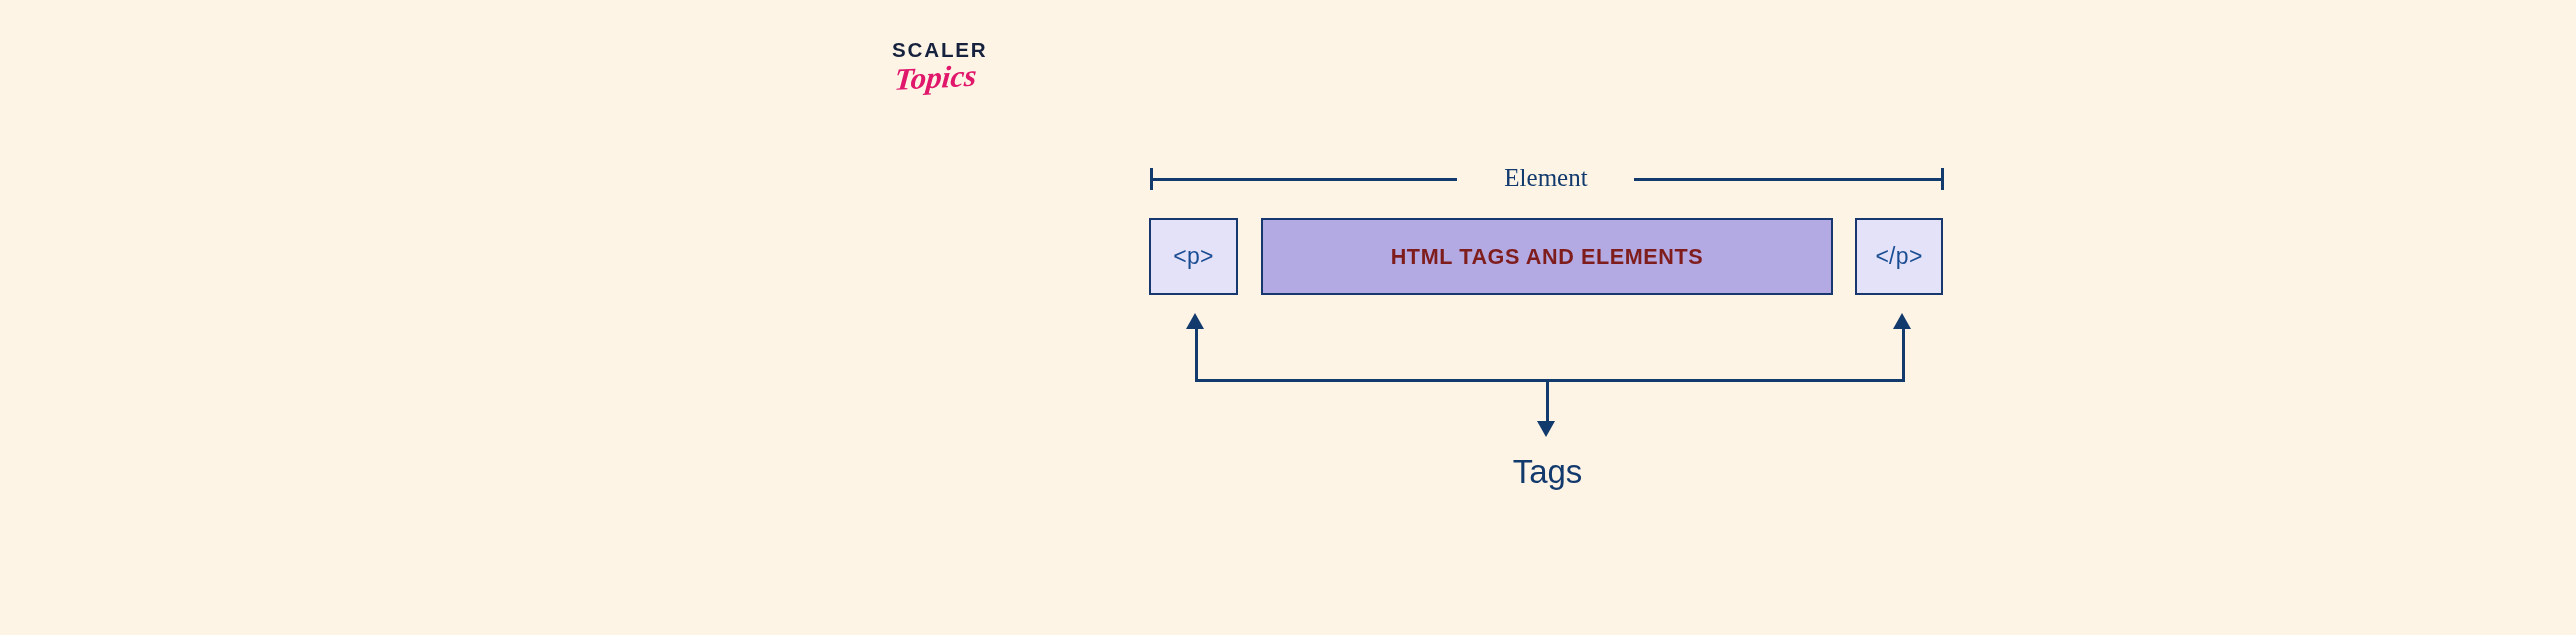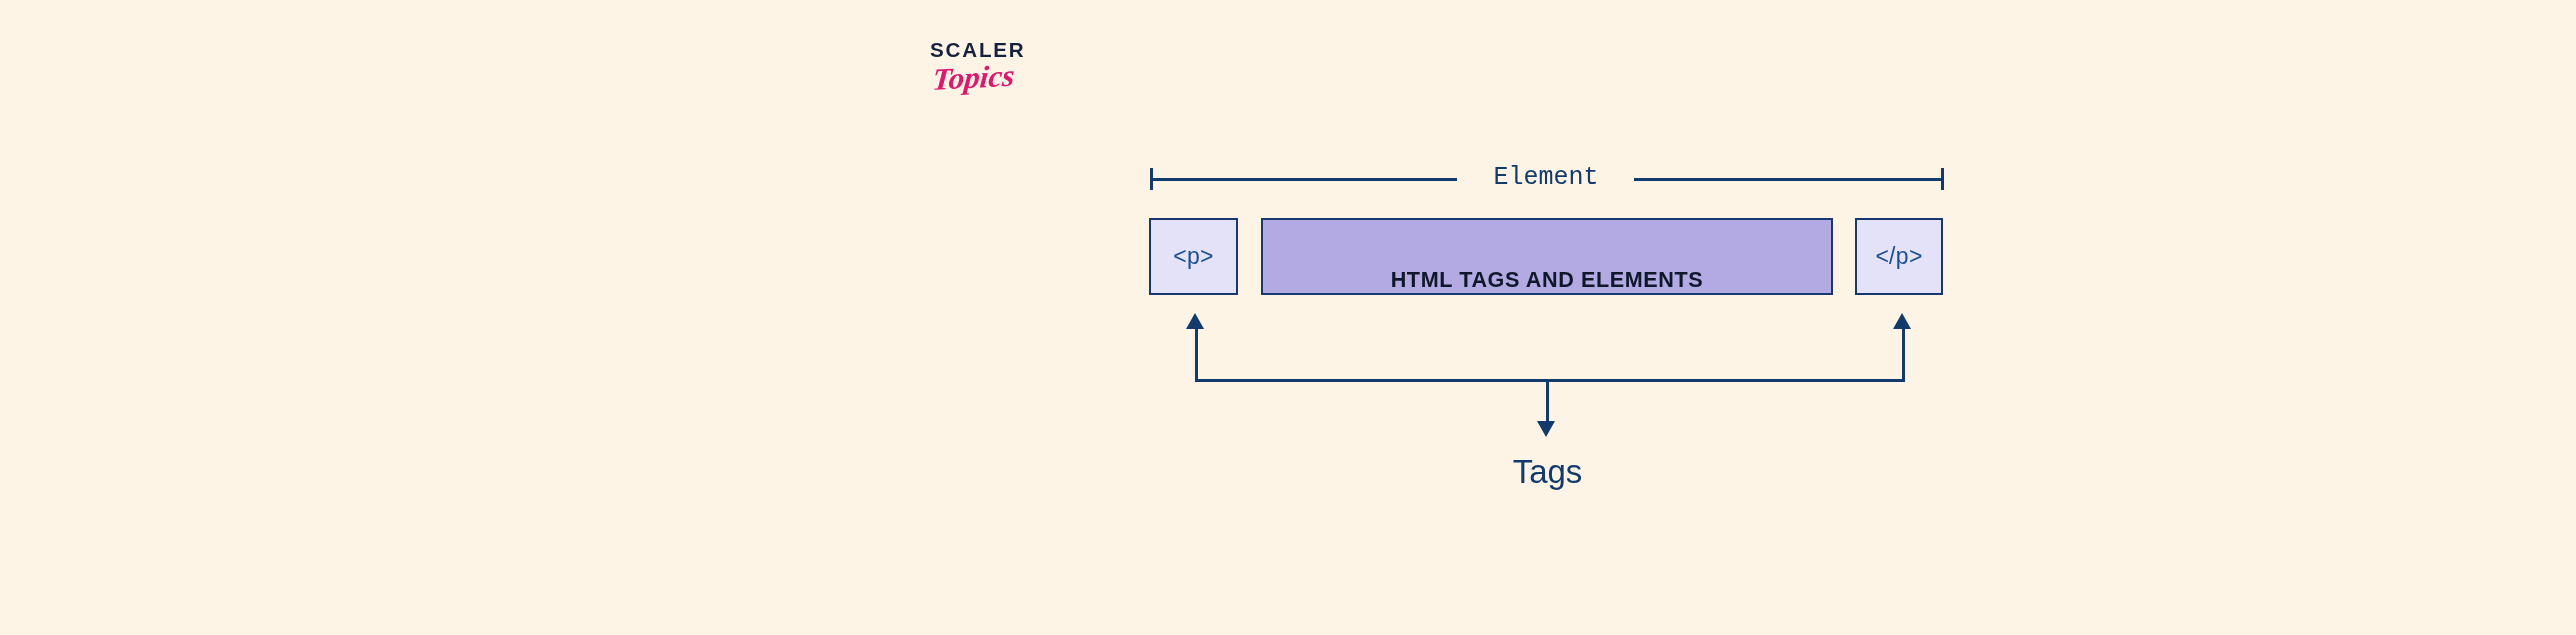--- a/index.html
+++ b/index.html
@@ -19,21 +19,21 @@
   #canvas {
     position: relative;
     width: 3092px;
     height: 636px;
     background: #fdf4e6;
   }
 
   
   .brand {
     position: absolute;
-    left: 930px;
+    left: 892px;
     top: 40px;
     width: 155px;
     height: 93px;
     user-select: none;
   }
   .brand-scaler {
     font-family: "Liberation Sans", sans-serif;
     font-weight: 700;
     font-size: 20.6px;
     letter-spacing: 1.8px;
@@ -63,21 +63,21 @@
   }
   .dim-line {
     position: absolute;
     height: 2.6px;
     background: #123a6d;
   }
   .dim-label {
     position: absolute;
     color: #123a6d;
     font-size: 25px;
-    font-family: Liberation Mono, monospace;
+    font-family: Liberation Serif, serif;
     font-weight: 400;
     line-height: 1;
     white-space: nowrap;
     text-align: center;
   }
 
   
   .tag-box {
     position: absolute;
     box-sizing: border-box;
@@ -88,25 +88,24 @@
     color: #1b4d93;
     font-family: "Liberation Sans", sans-serif;
     font-weight: 400;
     font-size: 23px;
     letter-spacing: 0.3px;
     white-space: nowrap;
   }
   .tag-box.light { background: #e4e2f8; }
   .tag-box.filled {
     background: #b3a9e3;
-    color: #0f172a;
+    color: #7f1d1d;
     font-weight: 700;
     font-size: 21.6px;
     letter-spacing: 0.6px;
-    align-items: flex-end;
   }
 
   
   .arrow-stem {
     position: absolute;
     width: 2.6px;
     background: #123a6d;
   }
   .arrow-head-up {
     position: absolute;

